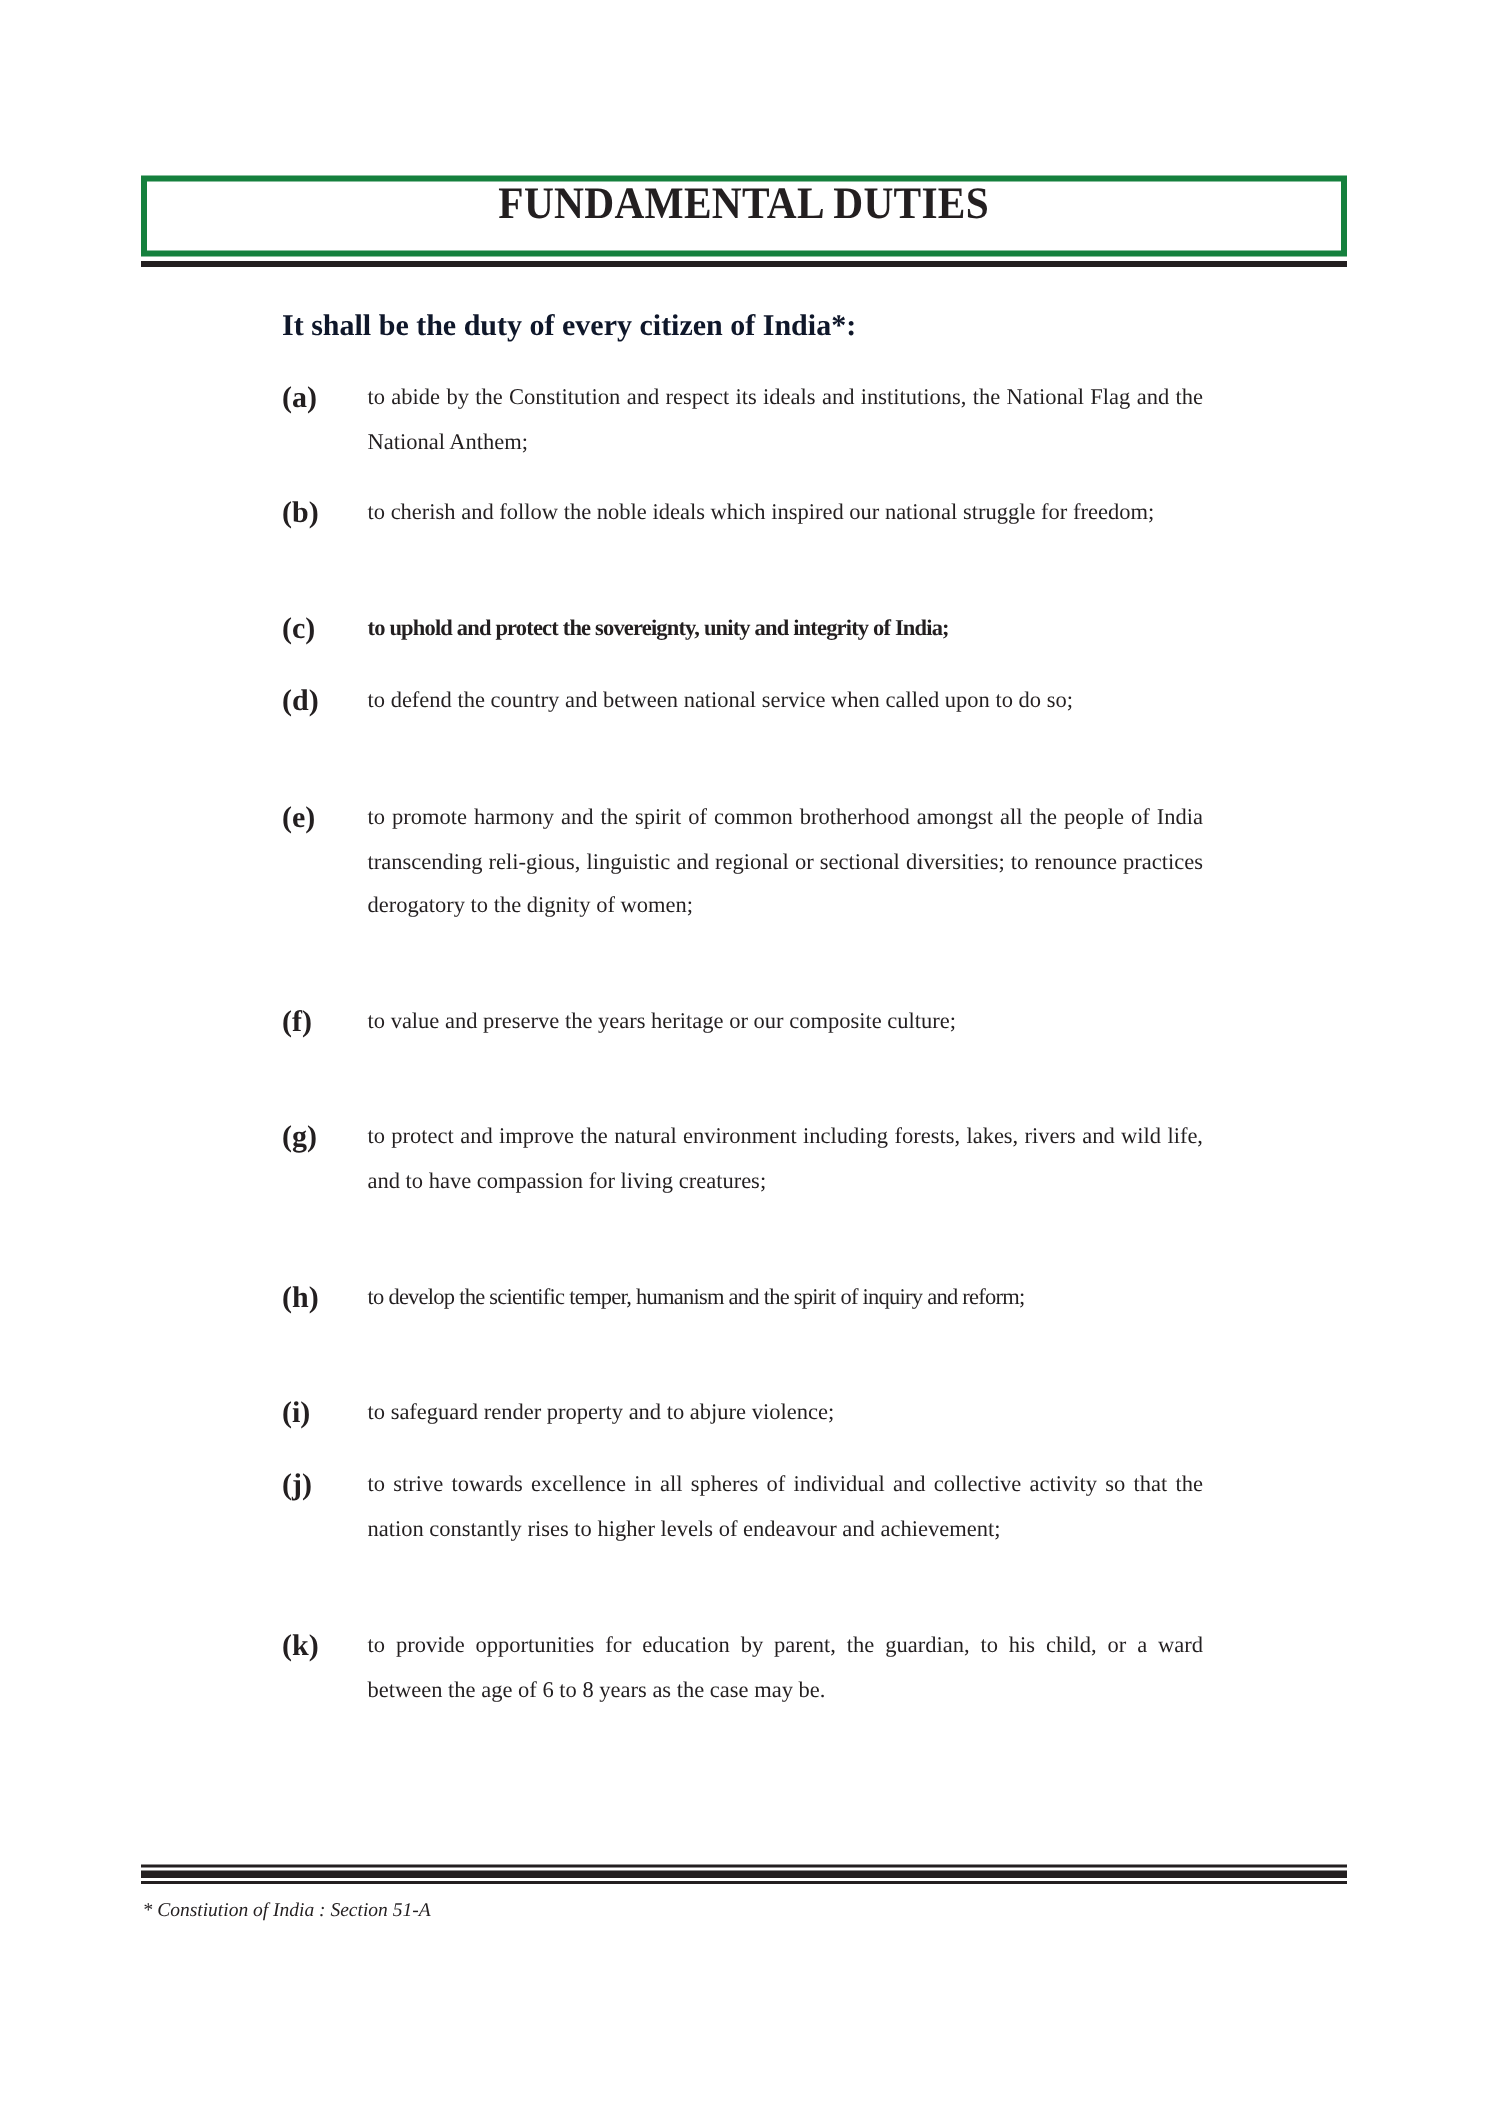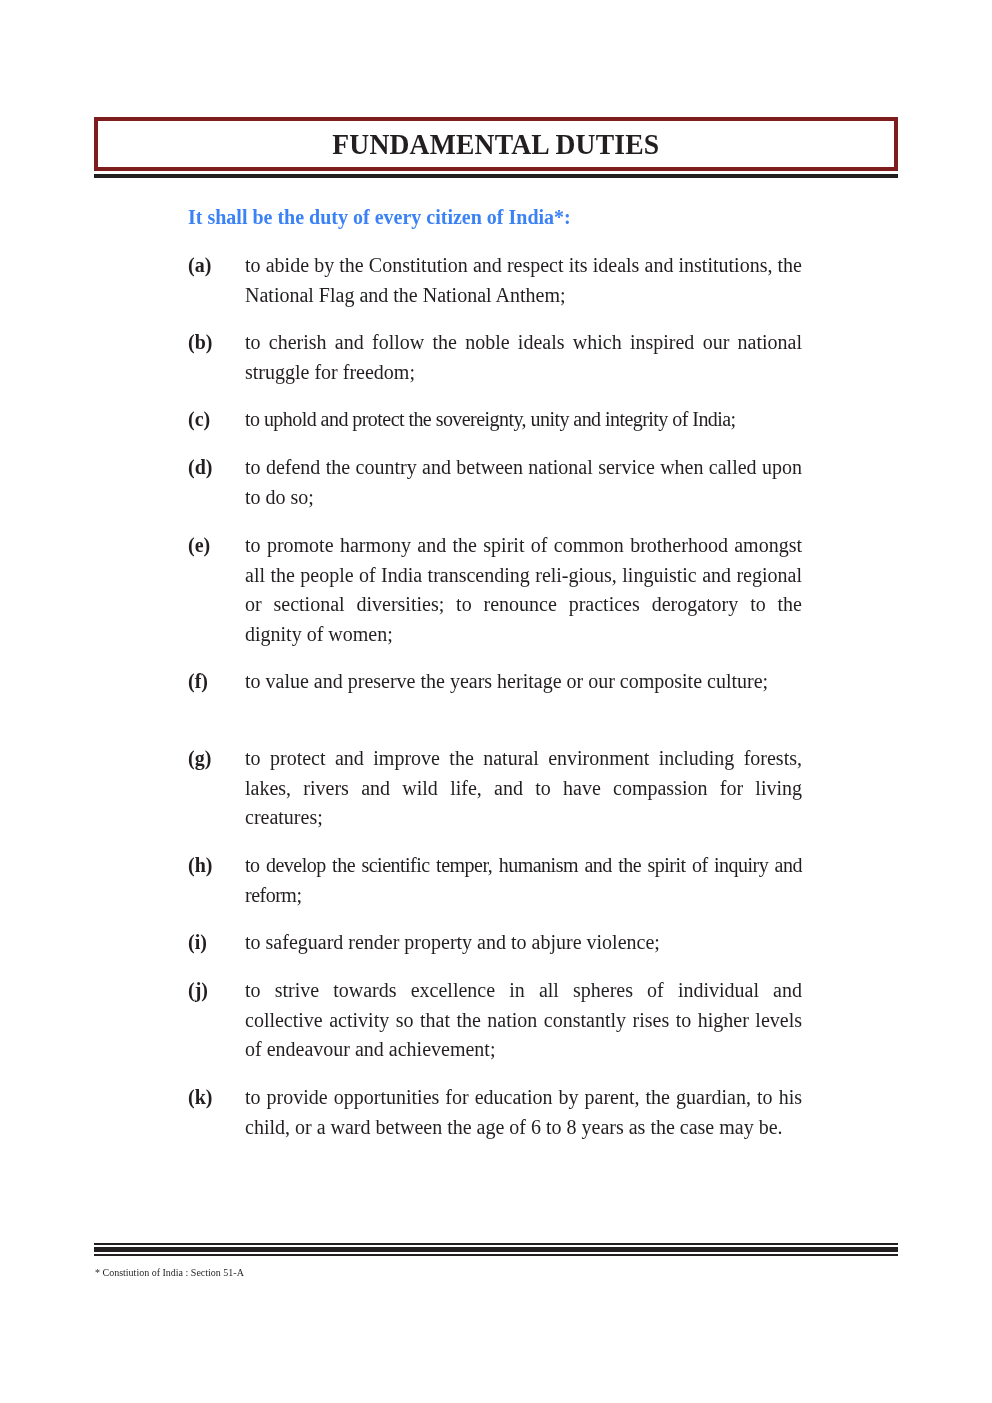--- a/index.html
+++ b/index.html
@@ -14,23 +14,23 @@
     overflow: hidden;
     font-family: "Liberation Serif", "DejaVu Serif", serif;
     color: #231f20;
   }
   .title-box {
     position: absolute;
     left: 94px;
     top: 117px;
     width: 796px;
     height: 46px;
-    border: 4px solid #7f1d1d;
+    border: 4px solid #15803d;
     display: flex;
-    align-items: center;
+    align-items: flex-start;
     justify-content: center;
   }
   .title-text {
     font-family: "Liberation Serif", serif;
     font-weight: bold;
     font-size: 30px;
     letter-spacing: 0.2px;
     line-height: 1;
     transform: scaleX(0.92);
     color: #231f20;
@@ -43,21 +43,21 @@
     height: 4px;
     background: #231f20;
   }
   .intro {
     position: absolute;
     left: 188px;
     top: 203px;
     font-weight: bold;
     font-size: 20px;
     line-height: 28px;
-    color: #3b82f6;
+    color: #0f172a;
   }
   .duties {
     position: absolute;
     left: 188px;
     top: 0;
     width: 614px;
   }
   .duty {
     position: absolute;
     left: 0;
@@ -66,21 +66,21 @@
   }
   .duty-label {
     width: 57px;
     flex: 0 0 57px;
     font-weight: bold;
     font-size: 20px;
     line-height: 29px;
   }
   .duty-text {
     flex: 1;
-    font-size: 20px;
+    font-size: 15px;
     line-height: 29.5px;
     text-align: justify;
     text-align-last: left;
     hyphens: manual;
   }
   .footer-rules {
     position: absolute;
     left: 94px;
     top: 1243px;
     width: 804px;
@@ -92,23 +92,24 @@
   .rule-thick {
     height: 5px;
     background: #231f20;
     margin-top: 2px;
     margin-bottom: 2px;
   }
   .footnote {
     position: absolute;
     left: 95px;
     top: 1263px;
-    font-size: 10px;
+    font-size: 13px;
     line-height: 20px;
     color: #231f20;
+    font-style: italic;
   }
 </style>
 </head>
 <body>
 
 <div class="title-box">
   <span class="title-text">FUNDAMENTAL DUTIES</span>
 </div>
 <div class="title-rule"></div>
 
@@ -118,21 +119,21 @@
   <div class="duty" style="top:251px">
     <span class="duty-label">(a)</span>
     <span class="duty-text">to abide by the Constitution and respect its ideals and institutions, the National Flag and the National Anthem;</span>
   </div>
   <div class="duty" style="top:328px">
     <span class="duty-label">(b)</span>
     <span class="duty-text">to cherish and follow the noble ideals which inspired our national struggle for freedom;</span>
   </div>
   <div class="duty" style="top:405px">
     <span class="duty-label">(c)</span>
-    <span class="duty-text" style="letter-spacing:-0.55px;white-space:nowrap;">to uphold and protect the sovereignty, unity and integrity of India;</span>
+    <span class="duty-text" style="letter-spacing:-0.55px;white-space:nowrap;font-weight:bold;">to uphold and protect the sovereignty, unity and integrity of India;</span>
   </div>
   <div class="duty" style="top:453px">
     <span class="duty-label">(d)</span>
     <span class="duty-text">to defend the country and between national service when called upon to do so;</span>
   </div>
   <div class="duty" style="top:531px">
     <span class="duty-label">(e)</span>
     <span class="duty-text">to promote harmony and the spirit of common brotherhood amongst all the people of India transcending reli-gious, linguistic and regional or sectional diversities; to renounce practices derogatory to the dignity of women;</span>
   </div>
   <div class="duty" style="top:667px">

